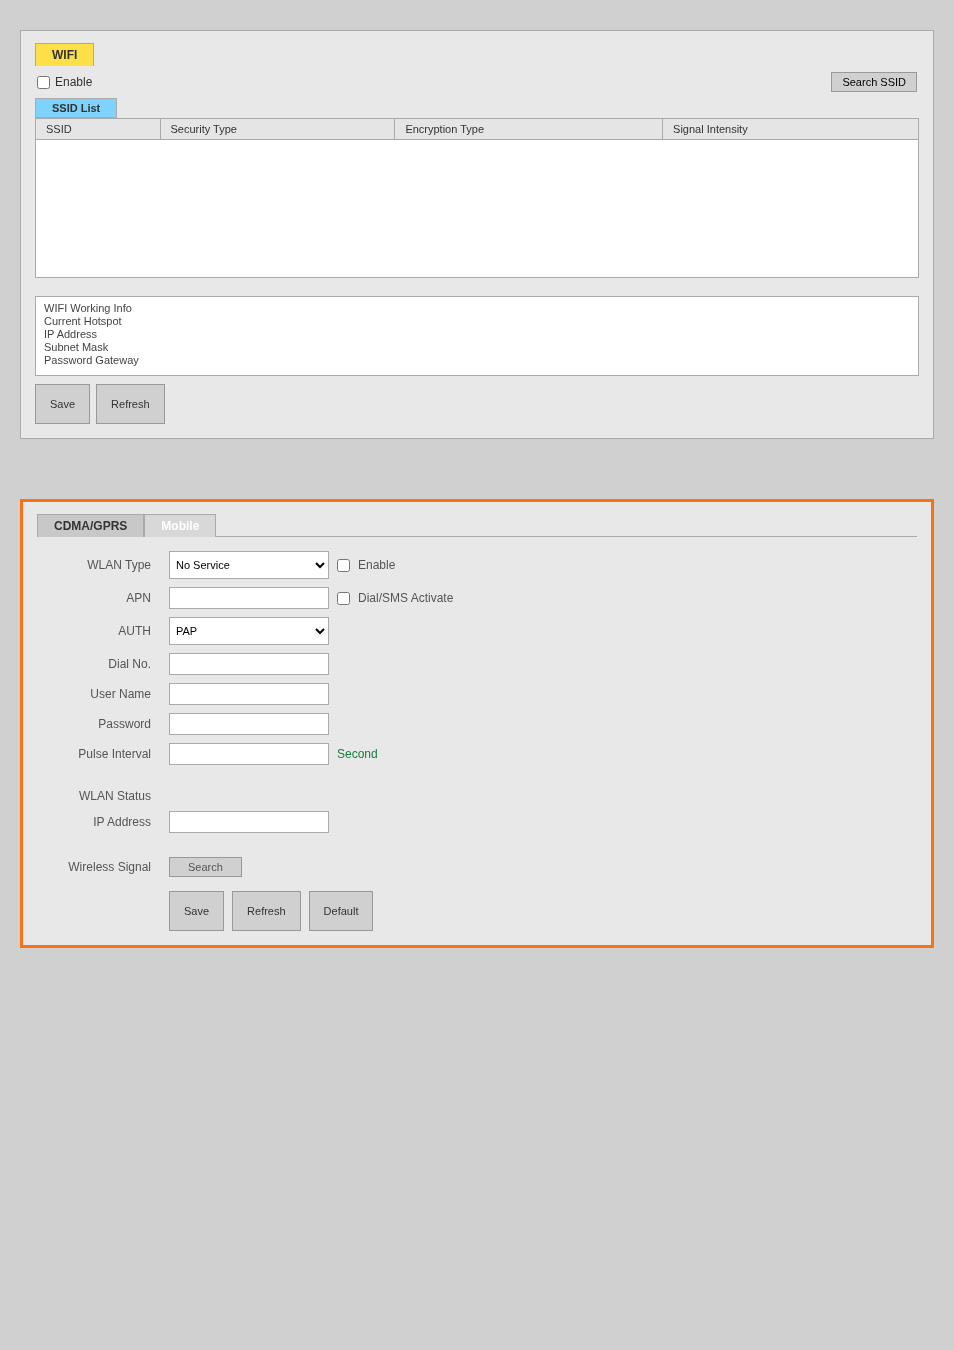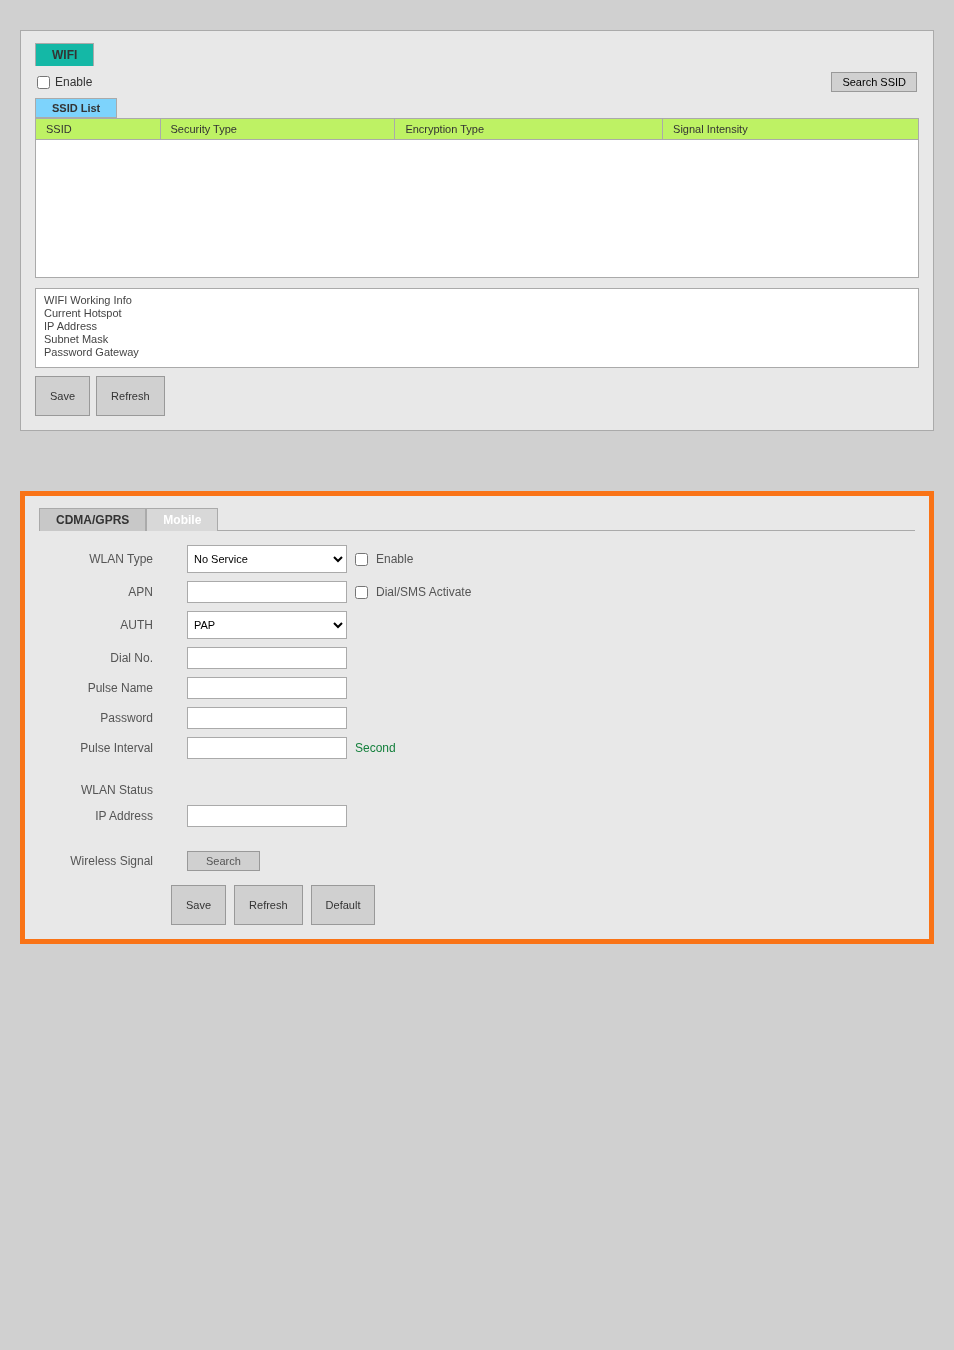--- a/index.html
+++ b/index.html
@@ -16,21 +16,21 @@
     
     .wifi-panel {
       background: #e8e8e8;
       border: 1px solid #aaa;
       padding: 12px 14px 14px 14px;
       margin-bottom: 60px;
     }
 
     .wifi-tab {
       display: inline-block;
-      background: #14b8a6;
+      background: #fde047;
       border: 1px solid #aaa;
       border-bottom: none;
       padding: 4px 16px;
       font-weight: bold;
       font-size: 12px;
       color: #333;
       margin-bottom: 0;
     }
 
     .wifi-toolbar {
@@ -62,58 +62,58 @@
       overflow-y: auto;
       height: 160px;
     }
 
     .ssid-table {
       width: 100%;
       border-collapse: collapse;
     }
 
     .ssid-table thead tr {
-      background: #bef264;
+      background: #e5e5e5;
     }
 
     .ssid-table th {
       padding: 4px 10px;
       border-bottom: 1px solid #aaa;
       border-right: 1px solid #aaa;
       font-weight: normal;
       font-size: 11px;
       text-align: left;
       color: #333;
     }
 
     .ssid-table th:last-child { border-right: none; }
 
     .wifi-info-box {
       border: 1px solid #aaa;
       background: #fff;
       min-height: 80px;
       padding: 5px 8px;
-      margin-top: 10px;
+      margin-top: 18px;
       overflow-y: auto;
       font-size: 11px;
       color: #444;
     }
 
     .wifi-info-line { margin-bottom: 1px; }
 
     .wifi-buttons {
       display: flex;
       gap: 6px;
       margin-top: 8px;
     }
 
     
     .cdma-panel {
       background: #e8e8e8;
-      border: 5px solid #f97316;
+      border: 3px solid #f97316;
       padding: 12px 14px 14px 14px;
       margin-bottom: 34px;
     }
 
     .cdma-tabs {
       display: flex;
       gap: 0;
       margin-bottom: 0;
     }
 
@@ -133,21 +133,21 @@
       color: #333;
     }
 
     .cdma-tab.mobile {
       background: #d8d8d8;
     }
 
     .cdma-form {
       display: grid;
       grid-template-columns: 120px 1fr;
-      gap: 8px 28px;
+      gap: 8px 12px;
       margin-top: 14px;
       align-items: center;
     }
 
     .cdma-label {
       text-align: right;
       color: #555;
       font-size: 12px;
       padding-right: 6px;
     }
@@ -310,21 +310,21 @@
         <option>CHAP</option>
         <option>NONE</option>
       </select>
     </div>
 
     <div class="cdma-label">Dial No.</div>
     <div class="cdma-field-row">
       <input type="text" class="cdma-input" style="">
     </div>
 
-    <div class="cdma-label">Pulse Name</div>
+    <div class="cdma-label">User Name</div>
     <div class="cdma-field-row">
       <input type="text" class="cdma-input" style="">
     </div>
 
     <div class="cdma-label">Password</div>
     <div class="cdma-field-row">
       <input type="password" class="cdma-input" style="">
     </div>
 
     <div class="cdma-label">Pulse Interval</div>

